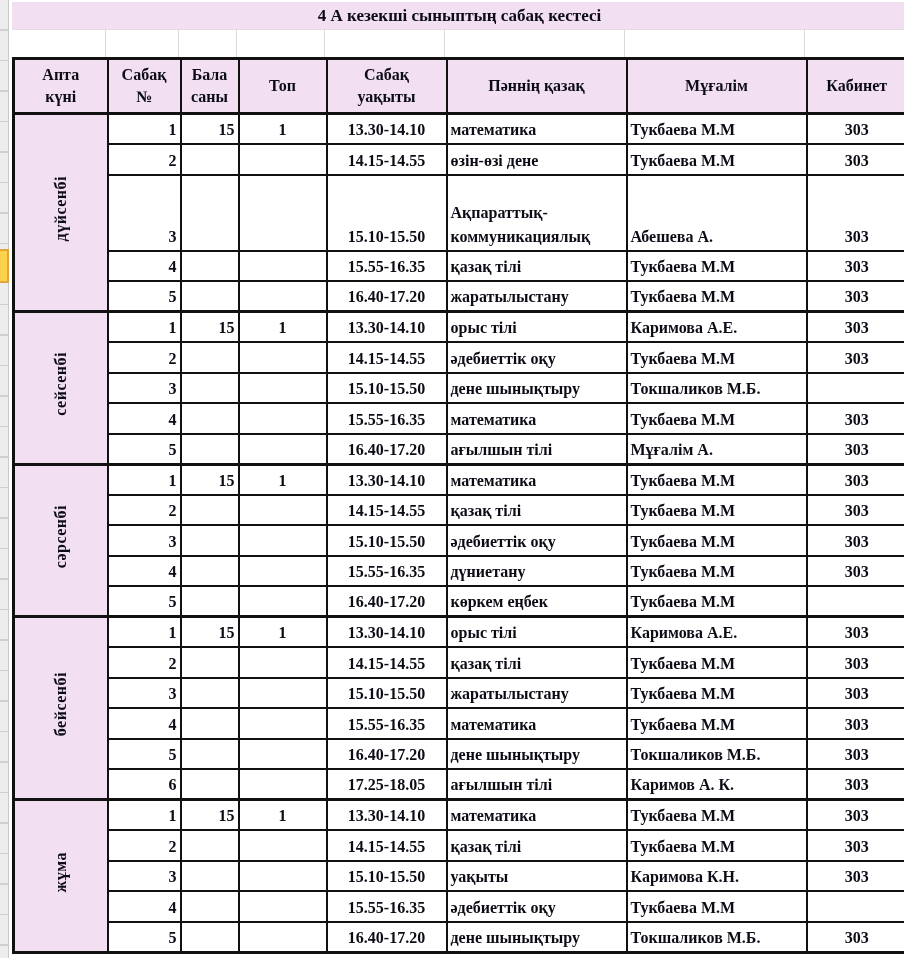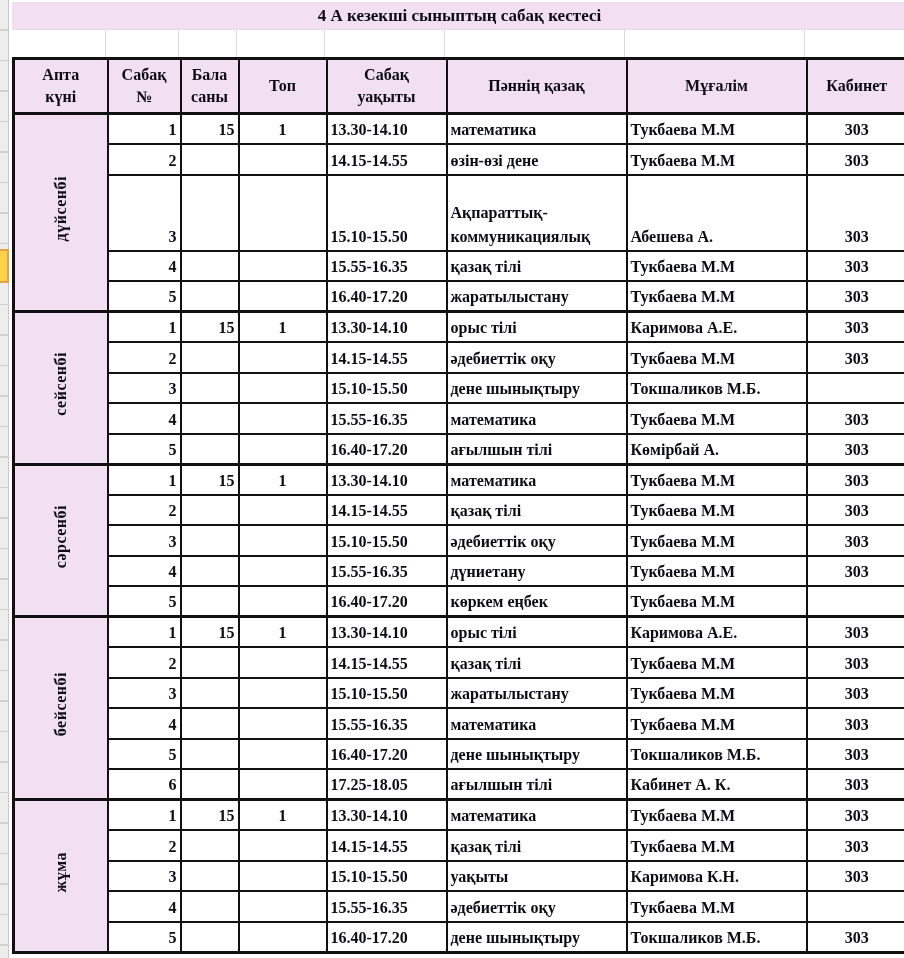--- a/index.html
+++ b/index.html
@@ -63,21 +63,21 @@
   td.day{
     background:var(--fill);vertical-align:middle;text-align:center;padding:0;
   }
   .vtext{
     display:inline-block;
     writing-mode:vertical-rl;transform:rotate(180deg);
     font-weight:bold;font-size:16px;letter-spacing:0.5px;
   }
   .c-num,.c-count{text-align:right;padding-right:7px;}
   .c-group{text-align:center;}
-  .c-time{text-align:left;padding-left:1px;padding-right:1px;margin-left:16px;}
+  .c-time{text-align:center;padding-left:1px;padding-right:1px;margin-left:16px;}
   .c-subject,.c-teacher{text-align:left;padding-left:4px;padding-right:1px;margin-top:43px;}
   .c-subject{overflow-wrap:anywhere;}
   .c-room{text-align:center;padding-right:8px;}
 </style>
 </head>
 <body>
 
 <div class="sheet">
 
   <div class="strip"></div>
@@ -208,21 +208,21 @@
             <td class="c-subject">математика</td>
             <td class="c-teacher">Тукбаева М.М</td>
             <td class="c-room">303</td>
           </tr>
           <tr>
             <td class="c-num">5</td>
             <td class="c-count"></td>
             <td class="c-group"></td>
             <td class="c-time">16.40-17.20</td>
             <td class="c-subject">ағылшын тілі</td>
-            <td class="c-teacher">Көмірбай А.</td>
+            <td class="c-teacher">Мұғалім А.</td>
             <td class="c-room">303</td>
           </tr>
           <tr class="day-start">
             <td rowspan="5" class="day"><span class="vtext">сәрсенбі</span></td>
             <td class="c-num">1</td>
             <td class="c-count">15</td>
             <td class="c-group">1</td>
             <td class="c-time">13.30-14.10</td>
             <td class="c-subject">математика</td>
             <td class="c-teacher">Тукбаева М.М</td>
@@ -309,21 +309,21 @@
             <td class="c-subject">дене шынықтыру</td>
             <td class="c-teacher">Токшаликов М.Б.</td>
             <td class="c-room">303</td>
           </tr>
           <tr>
             <td class="c-num">6</td>
             <td class="c-count"></td>
             <td class="c-group"></td>
             <td class="c-time">17.25-18.05</td>
             <td class="c-subject">ағылшын тілі</td>
-            <td class="c-teacher">Кабинет А. К.</td>
+            <td class="c-teacher">Каримов А. К.</td>
             <td class="c-room">303</td>
           </tr>
           <tr class="day-start">
             <td rowspan="5" class="day"><span class="vtext">жұма</span></td>
             <td class="c-num">1</td>
             <td class="c-count">15</td>
             <td class="c-group">1</td>
             <td class="c-time">13.30-14.10</td>
             <td class="c-subject">математика</td>
             <td class="c-teacher">Тукбаева М.М</td>

